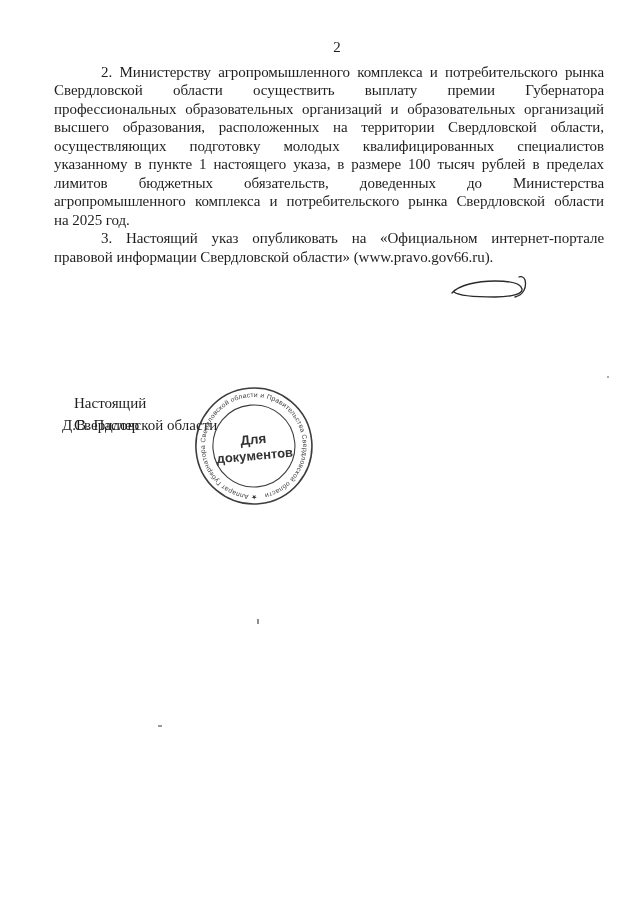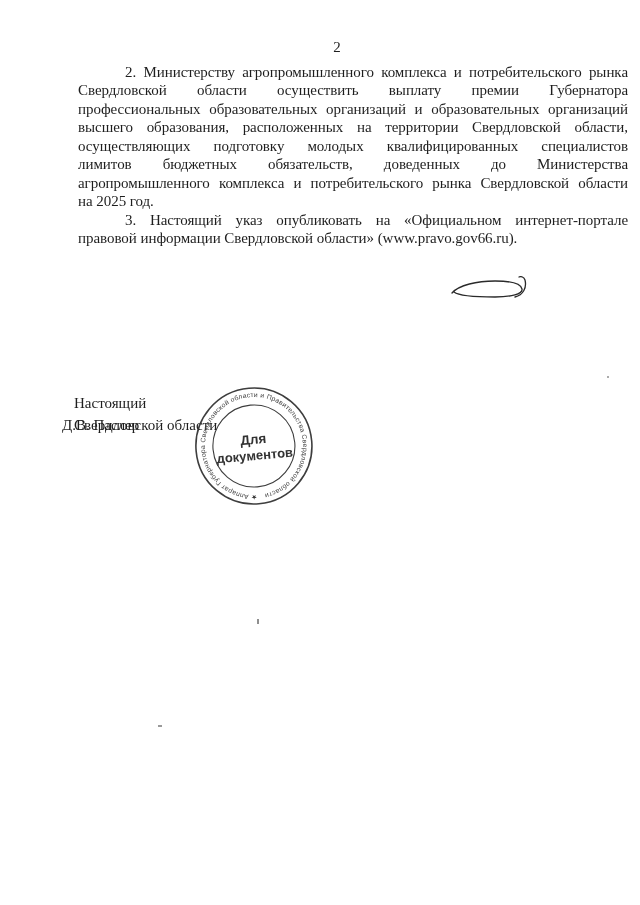--- a/index.html
+++ b/index.html
@@ -8,21 +8,21 @@
     background:#ffffff; overflow:hidden;
     font-family:"Liberation Serif","DejaVu Serif",serif;
     color:#1e1e1e; font-size:15px;
     -webkit-font-smoothing:antialiased;
   }
   .page-number {
     position:absolute; left:62px; top:38px; width:550px;
     text-align:center; line-height:18px;
   }
   .doc-body {
-    position:absolute; left:78px; top:63px; width:550px;
+    position:absolute; left:54px; top:63px; width:550px;
   }
   .line {
     line-height:18.45px;
     text-align:justify; text-align-last:justify;
     letter-spacing:-0.05px;
     white-space:normal;
   }
   .line.natural { text-align:center; text-align-last:left; }
   .line.indent { text-indent:47px; }
   .sig-block {
@@ -62,20 +62,21 @@
 <div class="page">
 
   <div class="page-number">2</div>
 
   <div class="doc-body">
     <div class="line indent">2. Министерству агропромышленного комплекса и потребительского рынка</div>
     <div class="line">Свердловской области осуществить выплату премии Губернатора</div>
     <div class="line">профессиональных образовательных организаций и образовательных организаций</div>
     <div class="line">высшего образования, расположенных на территории Свердловской области,</div>
     <div class="line">осуществляющих подготовку молодых квалифицированных специалистов</div>
+    <div class="line">указанному в пункте 1 настоящего указа, в размере 100 тысяч рублей в пределах</div>
     <div class="line">лимитов бюджетных обязательств, доведенных до Министерства</div>
     <div class="line">агропромышленного комплекса и потребительского рынка Свердловской области</div>
     <div class="line natural">на 2025 год.</div>
     <div class="line indent">3. Настоящий указ опубликовать на «Официальном интернет-портале</div>
     <div class="line natural">правовой информации Свердловской области» (www.pravo.gov66.ru).</div>
   </div>
 
   <svg class="pen-mark" viewBox="0 0 82 26">
     <path d="M 3,17 C 10,9 28,5 46,5 C 62,5 72,8 73,13 C 74,18 62,21 46,21 C 30,21 10,20 5,16"></path>
     <path d="M 66,21 C 74,19 78,12 76,4 C 75,1 72,0 70,1"></path>

